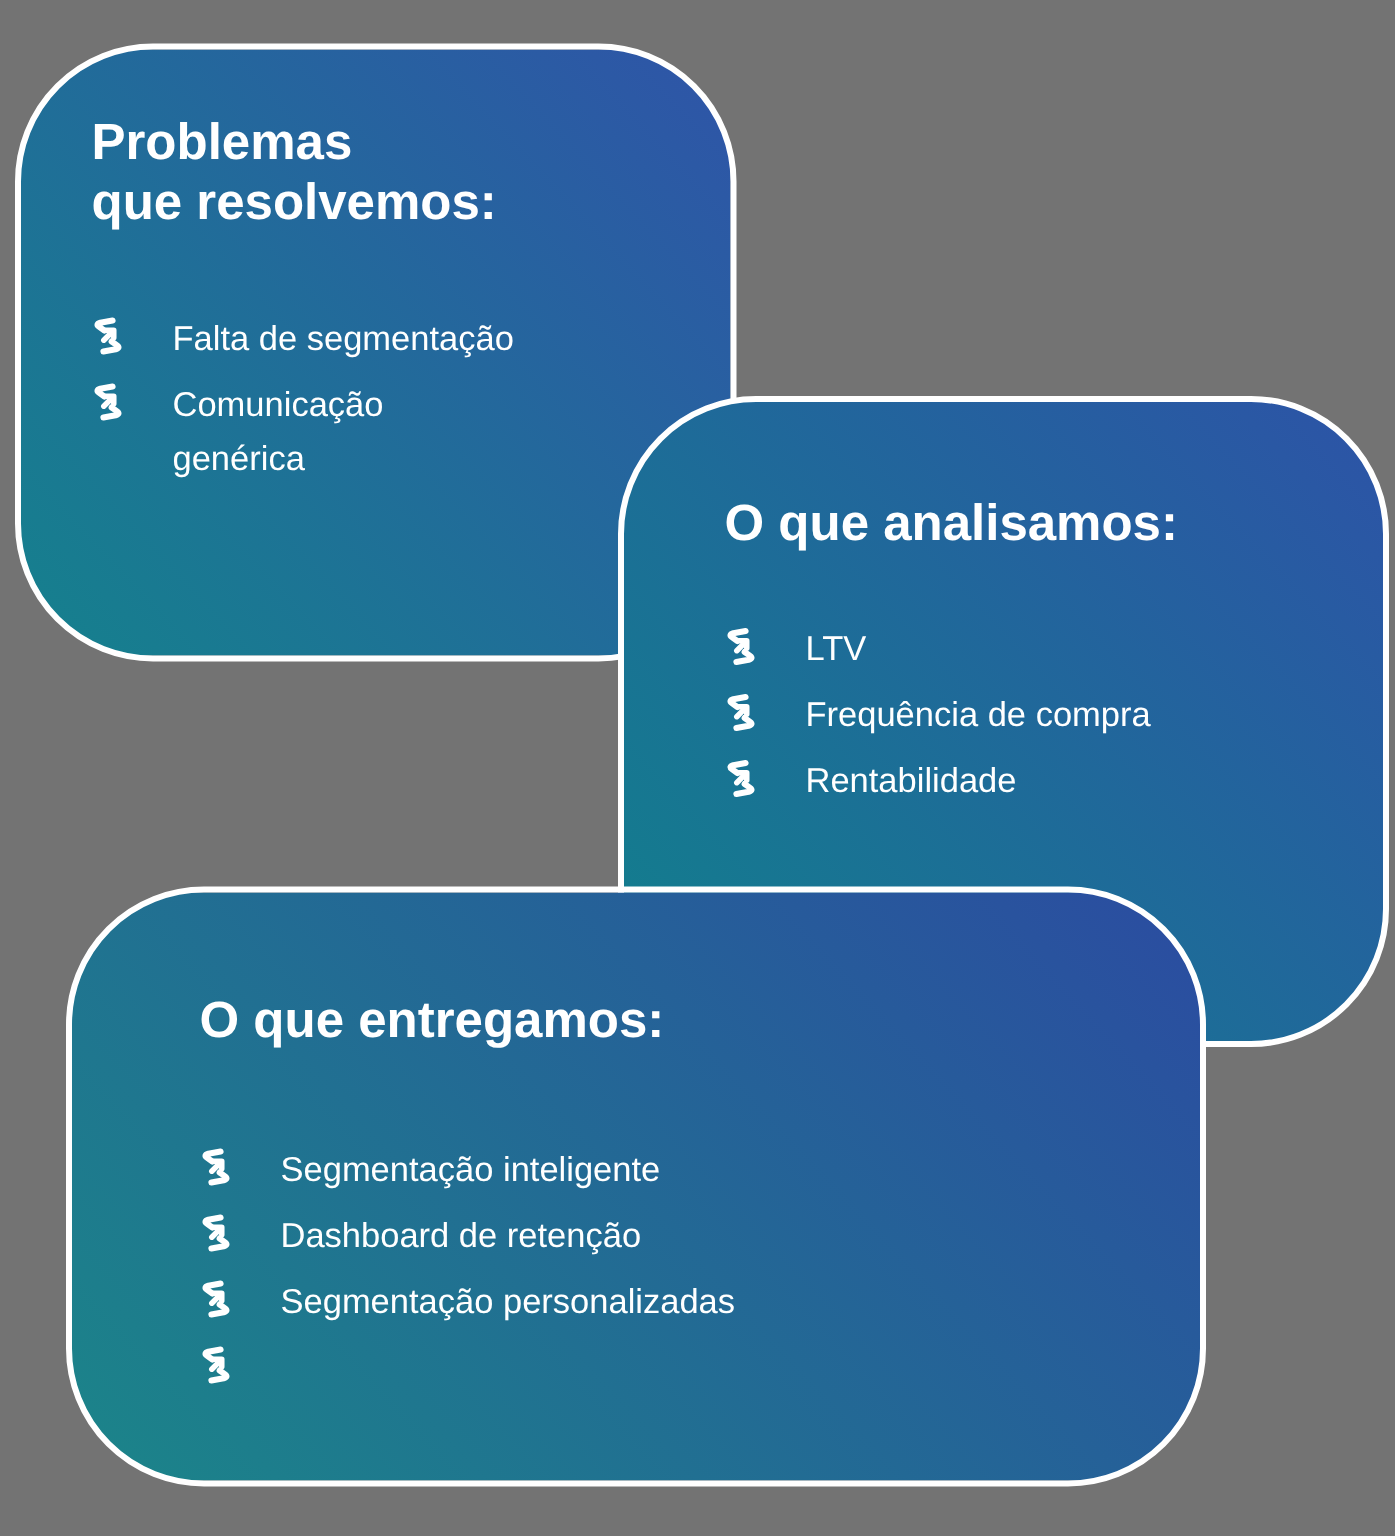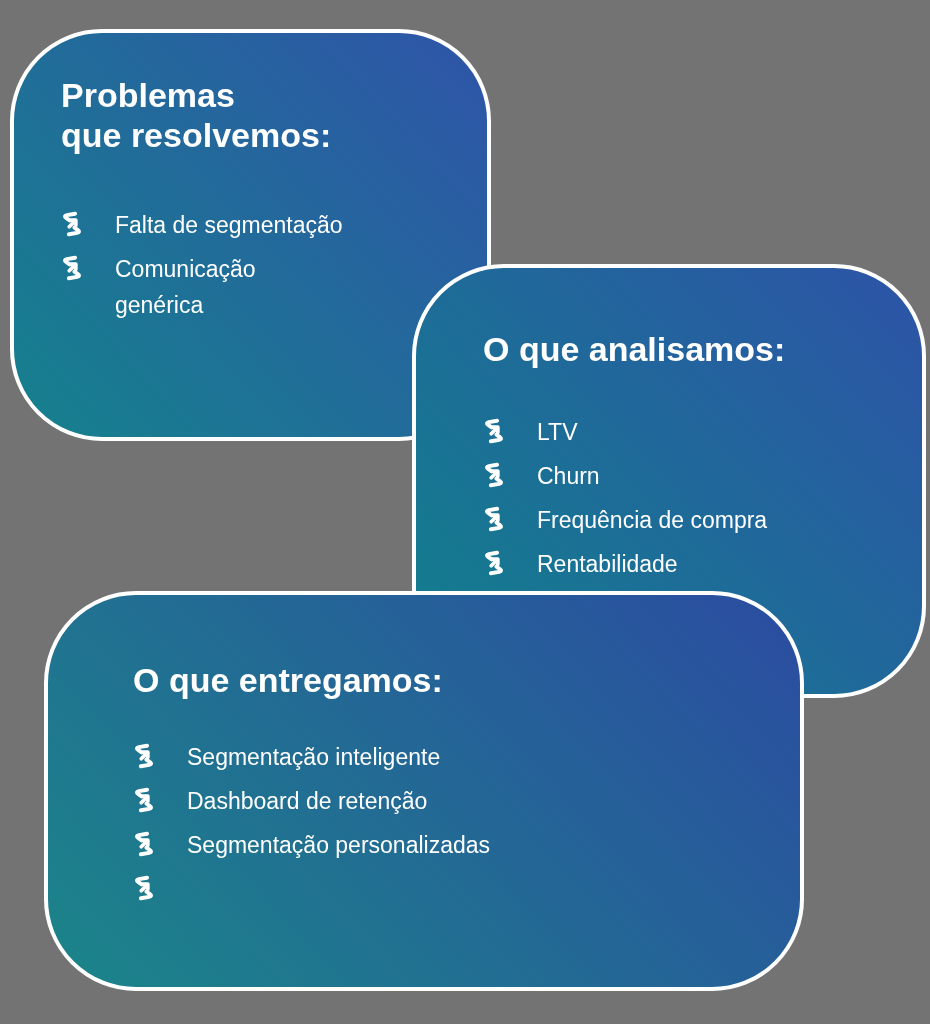--- a/index.html
+++ b/index.html
@@ -17,21 +17,21 @@
   #card-deliver{left:44px;top:591px;width:760px;height:400px;
       background:linear-gradient(47deg,#1B8589 0%,#2B4CA1 100%);
       padding:65px 28px 0 82px;z-index:3;}
 
   .card-title{font-size:34px;font-weight:bold;line-height:40px;margin:0 0 0 3px;letter-spacing:0;}
   .card-title span{display:block;}
 
   .bullet-list{margin:0;padding:0;list-style:none;}
   #card-problems .bullet-list{margin-top:52px;}
   #card-analyze  .bullet-list{margin-top:45px;}
-  #card-deliver  .bullet-list{margin-top:39px;}
+  #card-deliver  .bullet-list{margin-top:61px;}
 
   .row{display:flex;align-items:flex-start;gap:29px;margin-bottom:8px;}
   .row:last-child{margin-bottom:0;}
   .bullet-icon{flex:0 0 28px;width:28px;height:28px;margin-top:3px;}
   .row-text{font-size:23px;line-height:36px;white-space:pre-line;}
 </style>
 </head>
 <body>
 
 <svg width="0" height="0" style="position:absolute">
@@ -81,26 +81,20 @@
       <li class="row">
         <svg class="bullet-icon" viewBox="0 0 32 32">
             <use href="#s-arrow-glyph"></use>
           </svg>
         <span class="row-text">LTV</span>
       </li>
       <li class="row">
         <svg class="bullet-icon" viewBox="0 0 32 32">
             <use href="#s-arrow-glyph"></use>
           </svg>
-        <span class="row-text">Churn</span>
-      </li>
-      <li class="row">
-        <svg class="bullet-icon" viewBox="0 0 32 32">
-            <use href="#s-arrow-glyph"></use>
-          </svg>
         <span class="row-text">Frequência de compra</span>
       </li>
       <li class="row">
         <svg class="bullet-icon" viewBox="0 0 32 32">
             <use href="#s-arrow-glyph"></use>
           </svg>
         <span class="row-text">Rentabilidade</span>
       </li>
     </ul>
   </section>

